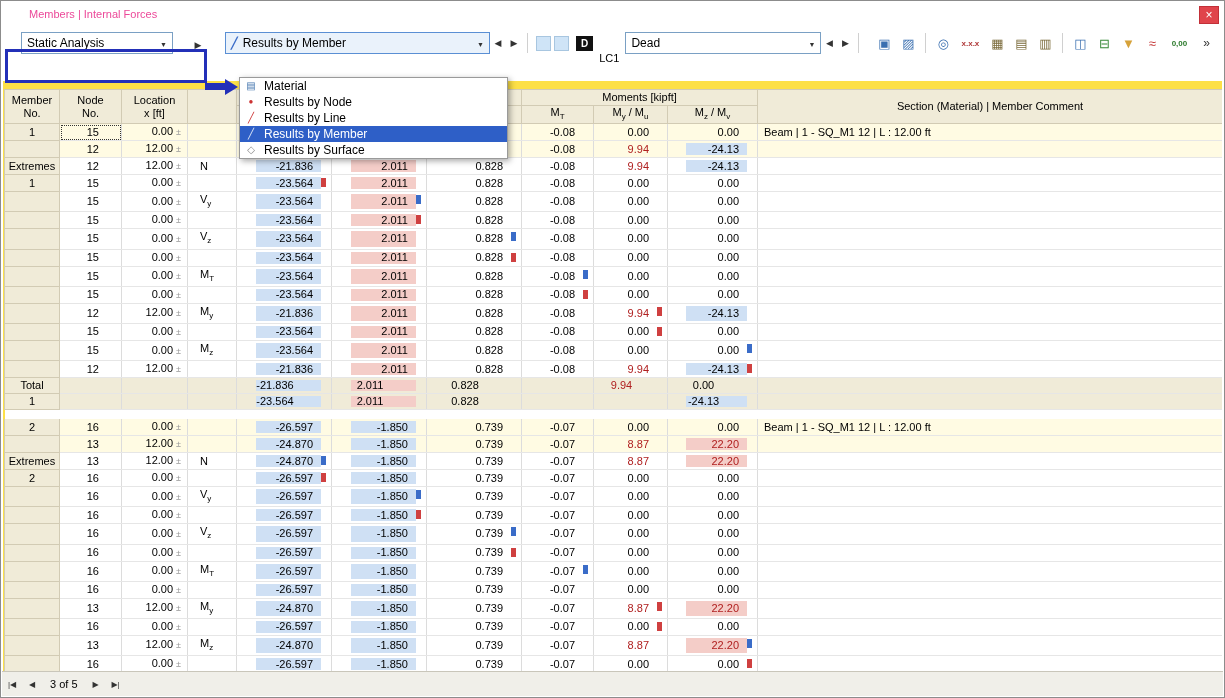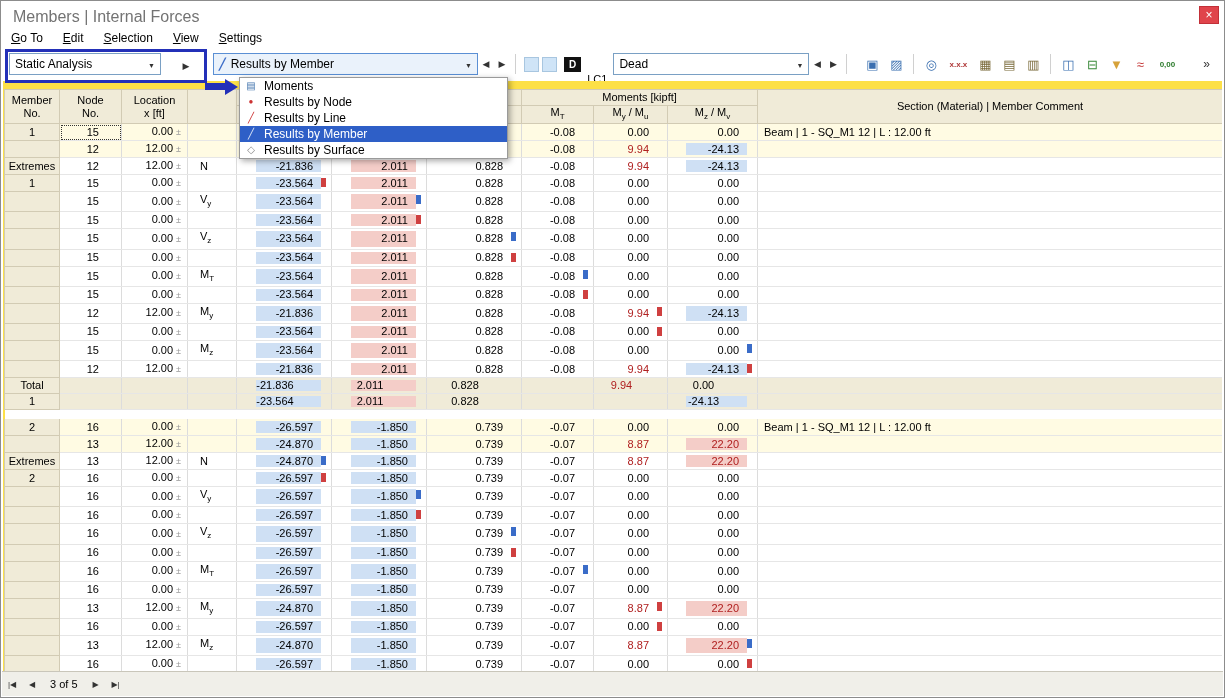--- a/index.html
+++ b/index.html
@@ -1,36 +1,36 @@
 <!DOCTYPE html>
 <html><head>
 <meta charset="utf-8">
 <style>
   html,body{margin:0;padding:0;width:1225px;height:698px;overflow:hidden;
     font-family:"Liberation Sans",sans-serif;background:#d4d0c8;cursor:default;}
   .win{position:absolute;inset:0;background:#fff;border:1px solid #8c8c8c;overflow:hidden;}
 
   
   .titlebar{position:relative;height:26px;background:#fff;}
-  .title{position:absolute;left:12px;top:7px;font-size:16px;color:#737373;}
+  .title{position:absolute;left:28px;top:7px;font-size:11px;color:#ec4899;}
   .closebtn{position:absolute;right:5px;top:5px;width:20px;height:18px;background:#e0444b;color:#fff;
     border:1px solid #c23038;font-size:12px;line-height:14px;text-align:center;padding:0;}
 
   
   .menubar{height:21px;display:flex;align-items:center;gap:20px;padding-left:10px;font-size:12px;}
   .menu-item u{text-decoration:underline;}
 
   
   .toolbar{height:32px;display:flex;align-items:center;padding:0 4px;position:relative;background:#fff;}
   .combo{height:22px;border:1px solid #7aa0c4;background:#fff;display:flex;align-items:center;
     font-size:12px;padding:0 5px;box-sizing:border-box;}
   .combo .ctext{white-space:nowrap;overflow:hidden;}
   .chev{margin-left:auto;padding-left:6px;color:#333;}
   .chev::before{content:"▼";font-size:7px;}
-  .combo-analysis{width:152px;margin-left:4px;}
+  .combo-analysis{width:152px;margin-left:16px;}
   .combo-results{width:265px;margin-left:16px;background:#eaf2fb;border-color:#5a8fd4;}
   .combo-lc{width:196px;margin-left:6px;}
   .tb-arrow{width:22px;height:22px;margin-left:14px;background:transparent;border:none;color:#333;}
   .tb-arrow::before{content:"▶";font-size:9px;}
   .navbtn{width:16px;height:22px;background:transparent;border:none;color:#333;font-size:9px;padding:0;}
   .vsep{width:1px;height:20px;background:#d0d0d0;margin:0 5px;display:inline-block;}
   .sq{width:13px;height:13px;background:#cfe4f7;border:1px solid #a8c6e0;margin-left:3px;display:inline-block;}
   .d-badge{background:#111;color:#fff;font-size:10px;font-weight:bold;padding:2px 5px;margin-left:7px;}
   .lc-id{font-size:11px;margin-left:6px;margin-top:29px;}
   #tbicons{display:flex;align-items:center;margin-left:8px;}
@@ -106,27 +106,20 @@
 </head>
 <body>
 
 <div class="win">
 
   <div class="titlebar">
     <span class="title">Members | Internal Forces</span>
     <button class="closebtn">×</button>
   </div>
 
-  <div class="menubar" id="menubar">
-      <span class="menu-item"><u>G</u>o To</span>
-      <span class="menu-item"><u>E</u>dit</span>
-      <span class="menu-item"><u>S</u>election</span>
-      <span class="menu-item"><u>V</u>iew</span>
-      <span class="menu-item"><u>S</u>ettings</span>
-    </div>
 
   <div class="toolbar">
     <div class="combo combo-analysis">
       <span class="ctext">Static Analysis</span>
       <span class="chev"></span>
     </div>
     <button class="tb-arrow"></button>
     <div class="combo combo-results">
       <span class="member-line-icon">╱</span>
       <span class="ctext">Results by Member</span>
@@ -604,21 +597,21 @@
     <button class="snav">|◀</button>
     <button class="snav">◀</button>
     <span class="page">3 of 5</span>
     <button class="snav">▶</button>
     <button class="snav">▶|</button>
   </div>
 
   <div class="popup" id="popup">
       <div class="mitem">
         <span class="micon overview-icon">▤</span>
-        <span>Moments</span>
+        <span>Material</span>
       </div>
       <div class="mitem">
         <span class="micon results-by-node-icon">●</span>
         <span>Results by Node</span>
       </div>
       <div class="mitem">
         <span class="micon results-by-line-icon">╱</span>
         <span>Results by Line</span>
       </div>
       <div class="mitem selected">

